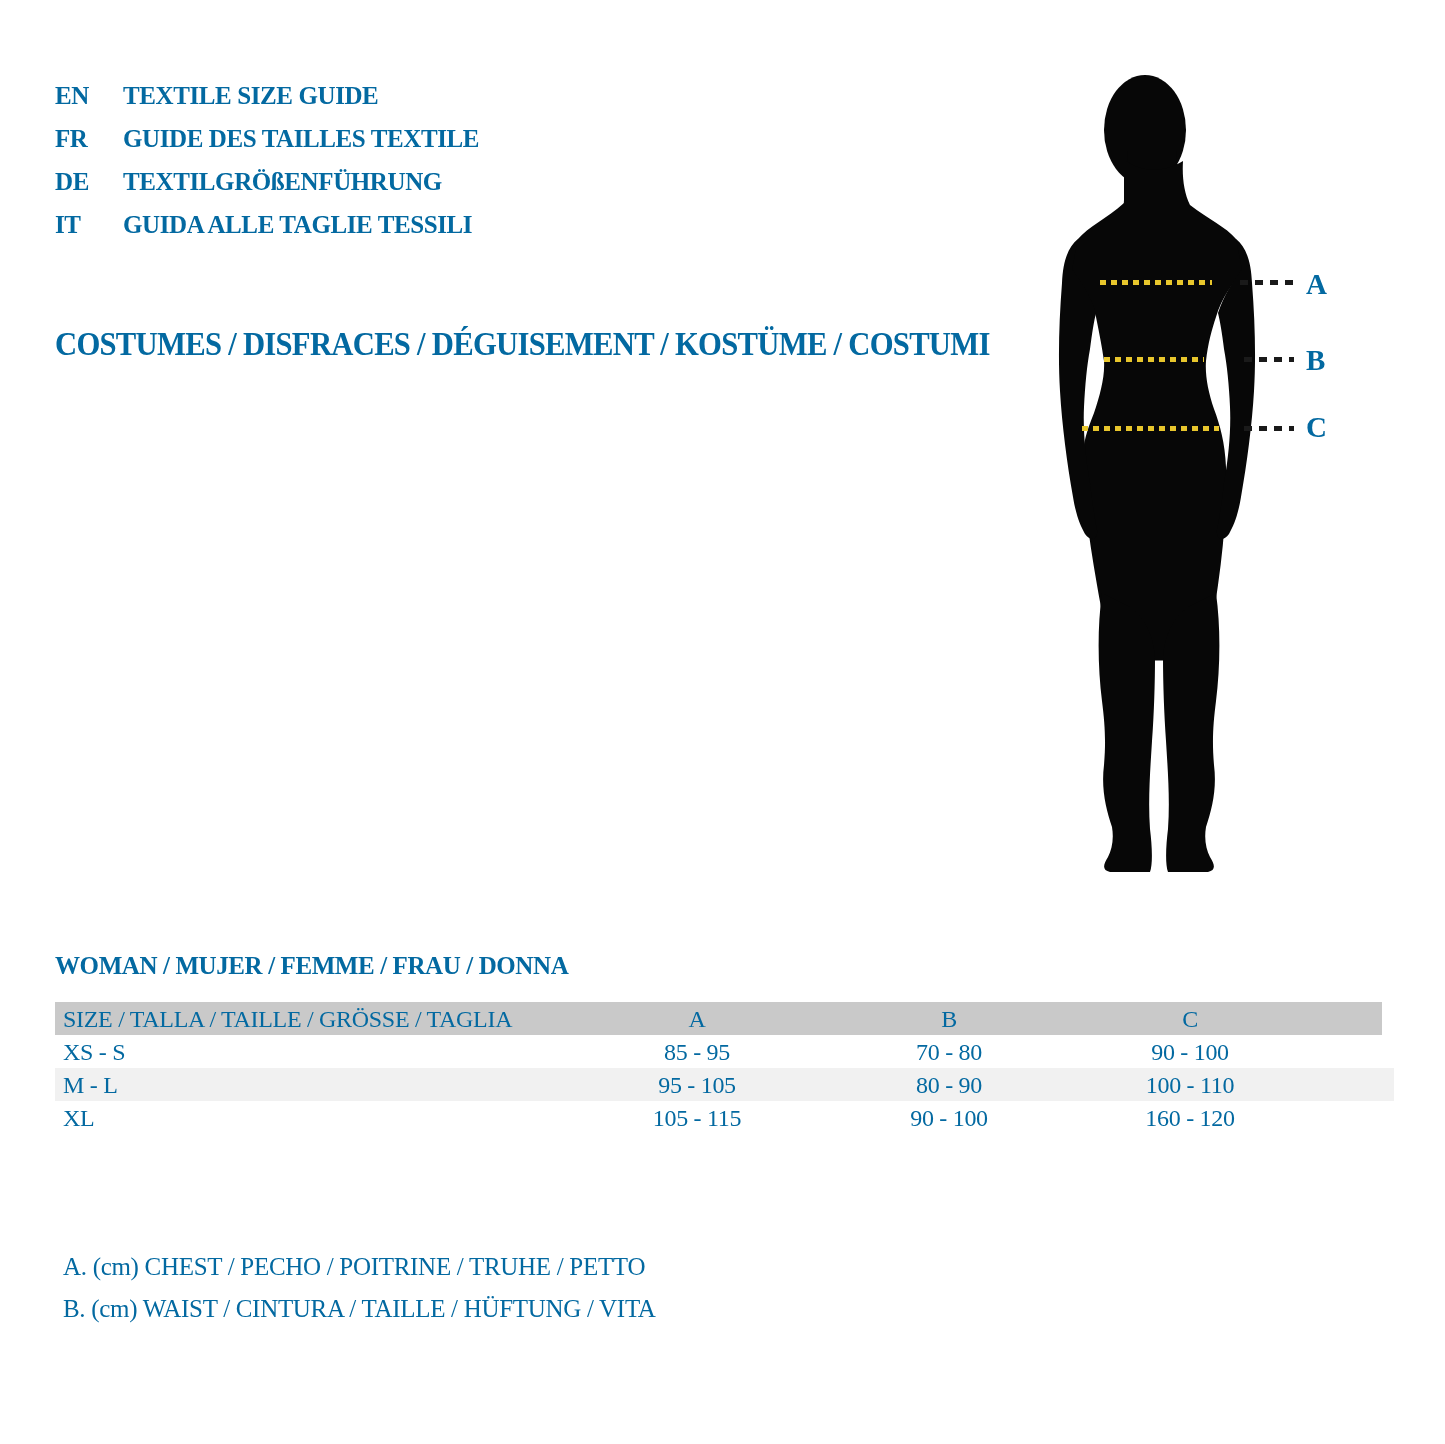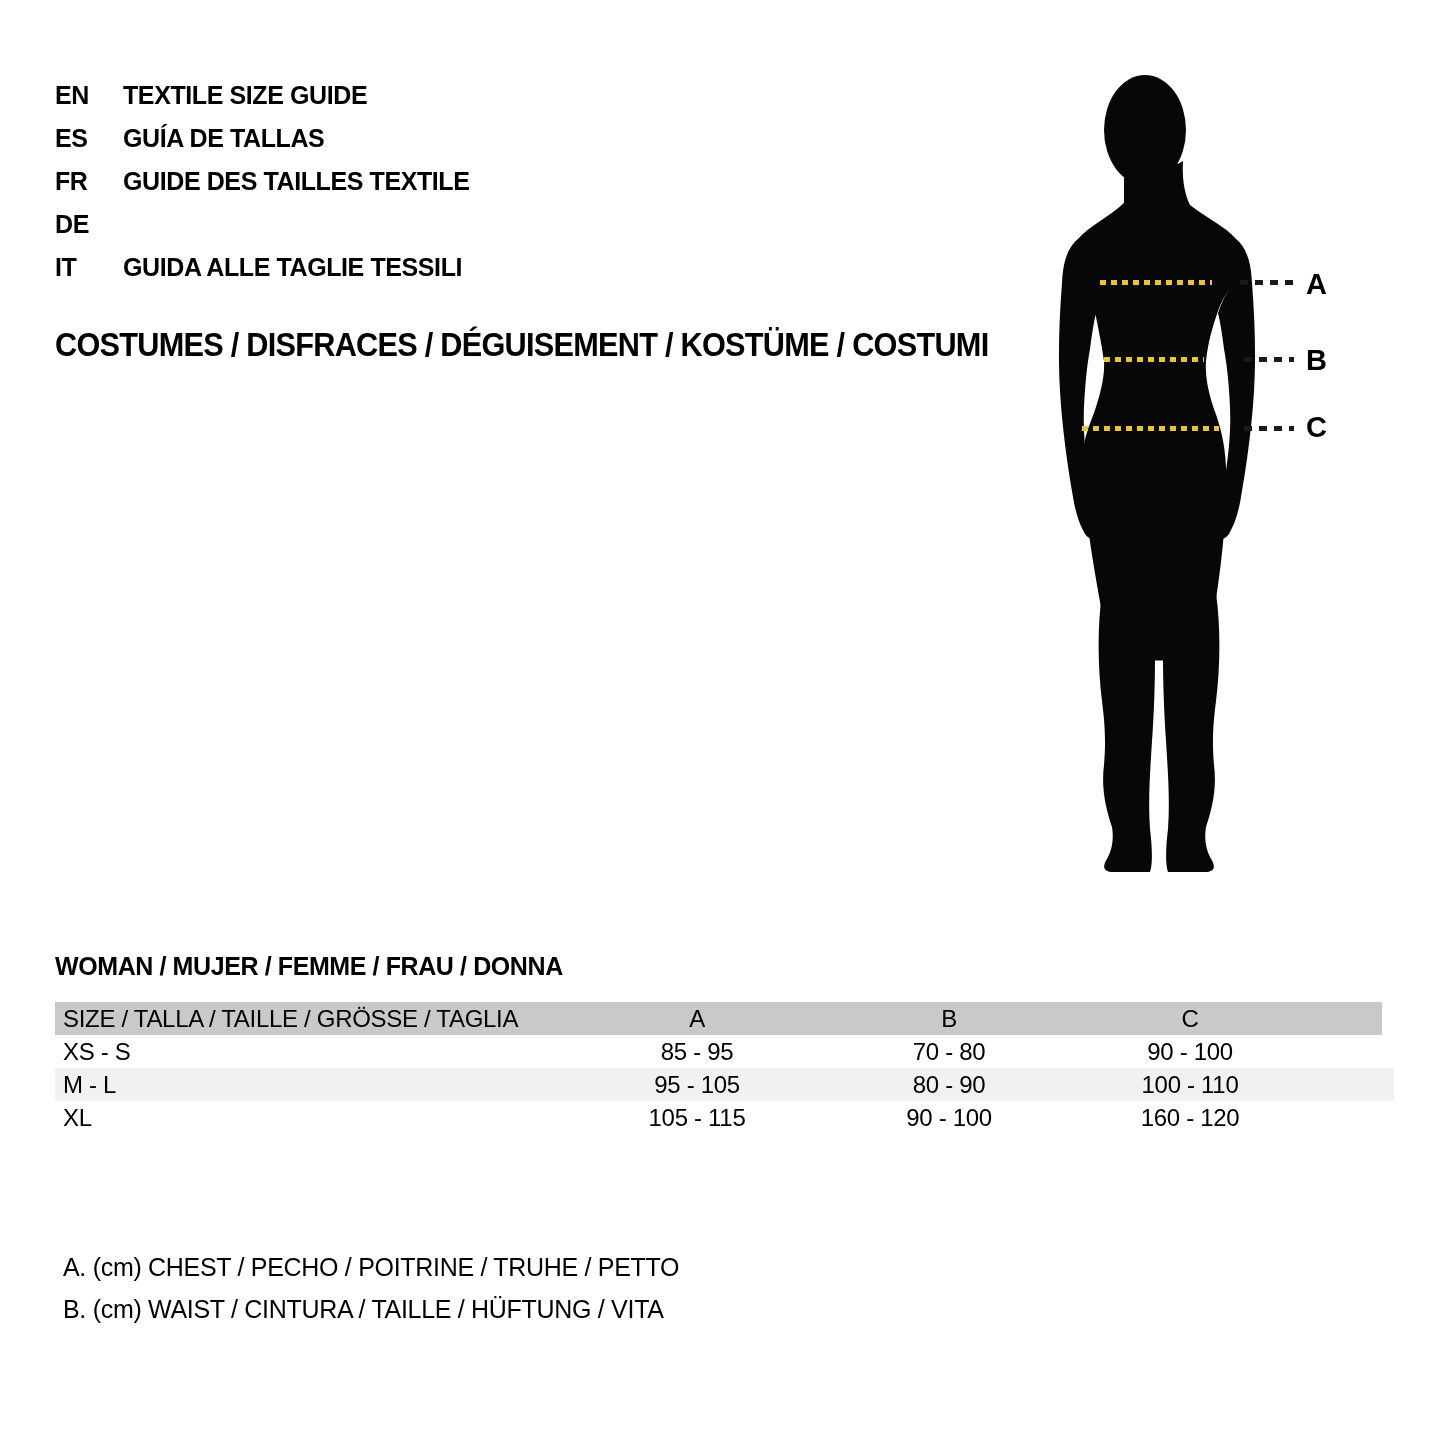--- a/index.html
+++ b/index.html
@@ -1,22 +1,22 @@
 <!DOCTYPE html>
 <html><head>
 <meta charset="utf-8">
 <style>
   html, body { margin: 0; padding: 0; background: #ffffff; }
   #canvas {
     position: relative;
     width: 1445px;
     height: 1444px;
     background: #ffffff;
-    font-family: Liberation Sans, sans-serif;
-    color: #000000;
+    font-family: Liberation Serif, serif;
+    color: #0369a1;
     overflow: hidden;
   }
 
   
   .lang-block { position: absolute; left: 55px; top: 74px; }
   .lang-row { display: flex; height: 43px; align-items: center;
               font-size: 25px; font-weight: 600; letter-spacing: -0.4px; white-space: nowrap; }
   .lang-code { width: 68px; flex: 0 0 68px; }
 
   
@@ -59,29 +59,26 @@
 <body>
 
 <div id="canvas">
 
   <div class="lang-block">
     <div class="lang-row">
       <span class="lang-code">EN</span>
       <span class="lang-label">TEXTILE SIZE GUIDE</span>
     </div>
     <div class="lang-row">
-      <span class="lang-code">ES</span>
-      <span class="lang-label">GUÍA DE TALLAS</span>
-    </div>
-    <div class="lang-row">
       <span class="lang-code">FR</span>
       <span class="lang-label">GUIDE DES TAILLES TEXTILE</span>
     </div>
     <div class="lang-row">
       <span class="lang-code">DE</span>
+      <span class="lang-label">TEXTILGRÖßENFÜHRUNG</span>
     </div>
     <div class="lang-row">
       <span class="lang-code">IT</span>
       <span class="lang-label">GUIDA ALLE TAGLIE TESSILI</span>
     </div>
   </div>
 
   <h1 class="category">COSTUMES / DISFRACES / DÉGUISEMENT / KOSTÜME / COSTUMI</h1>
 
   <div class="figure-wrap">

